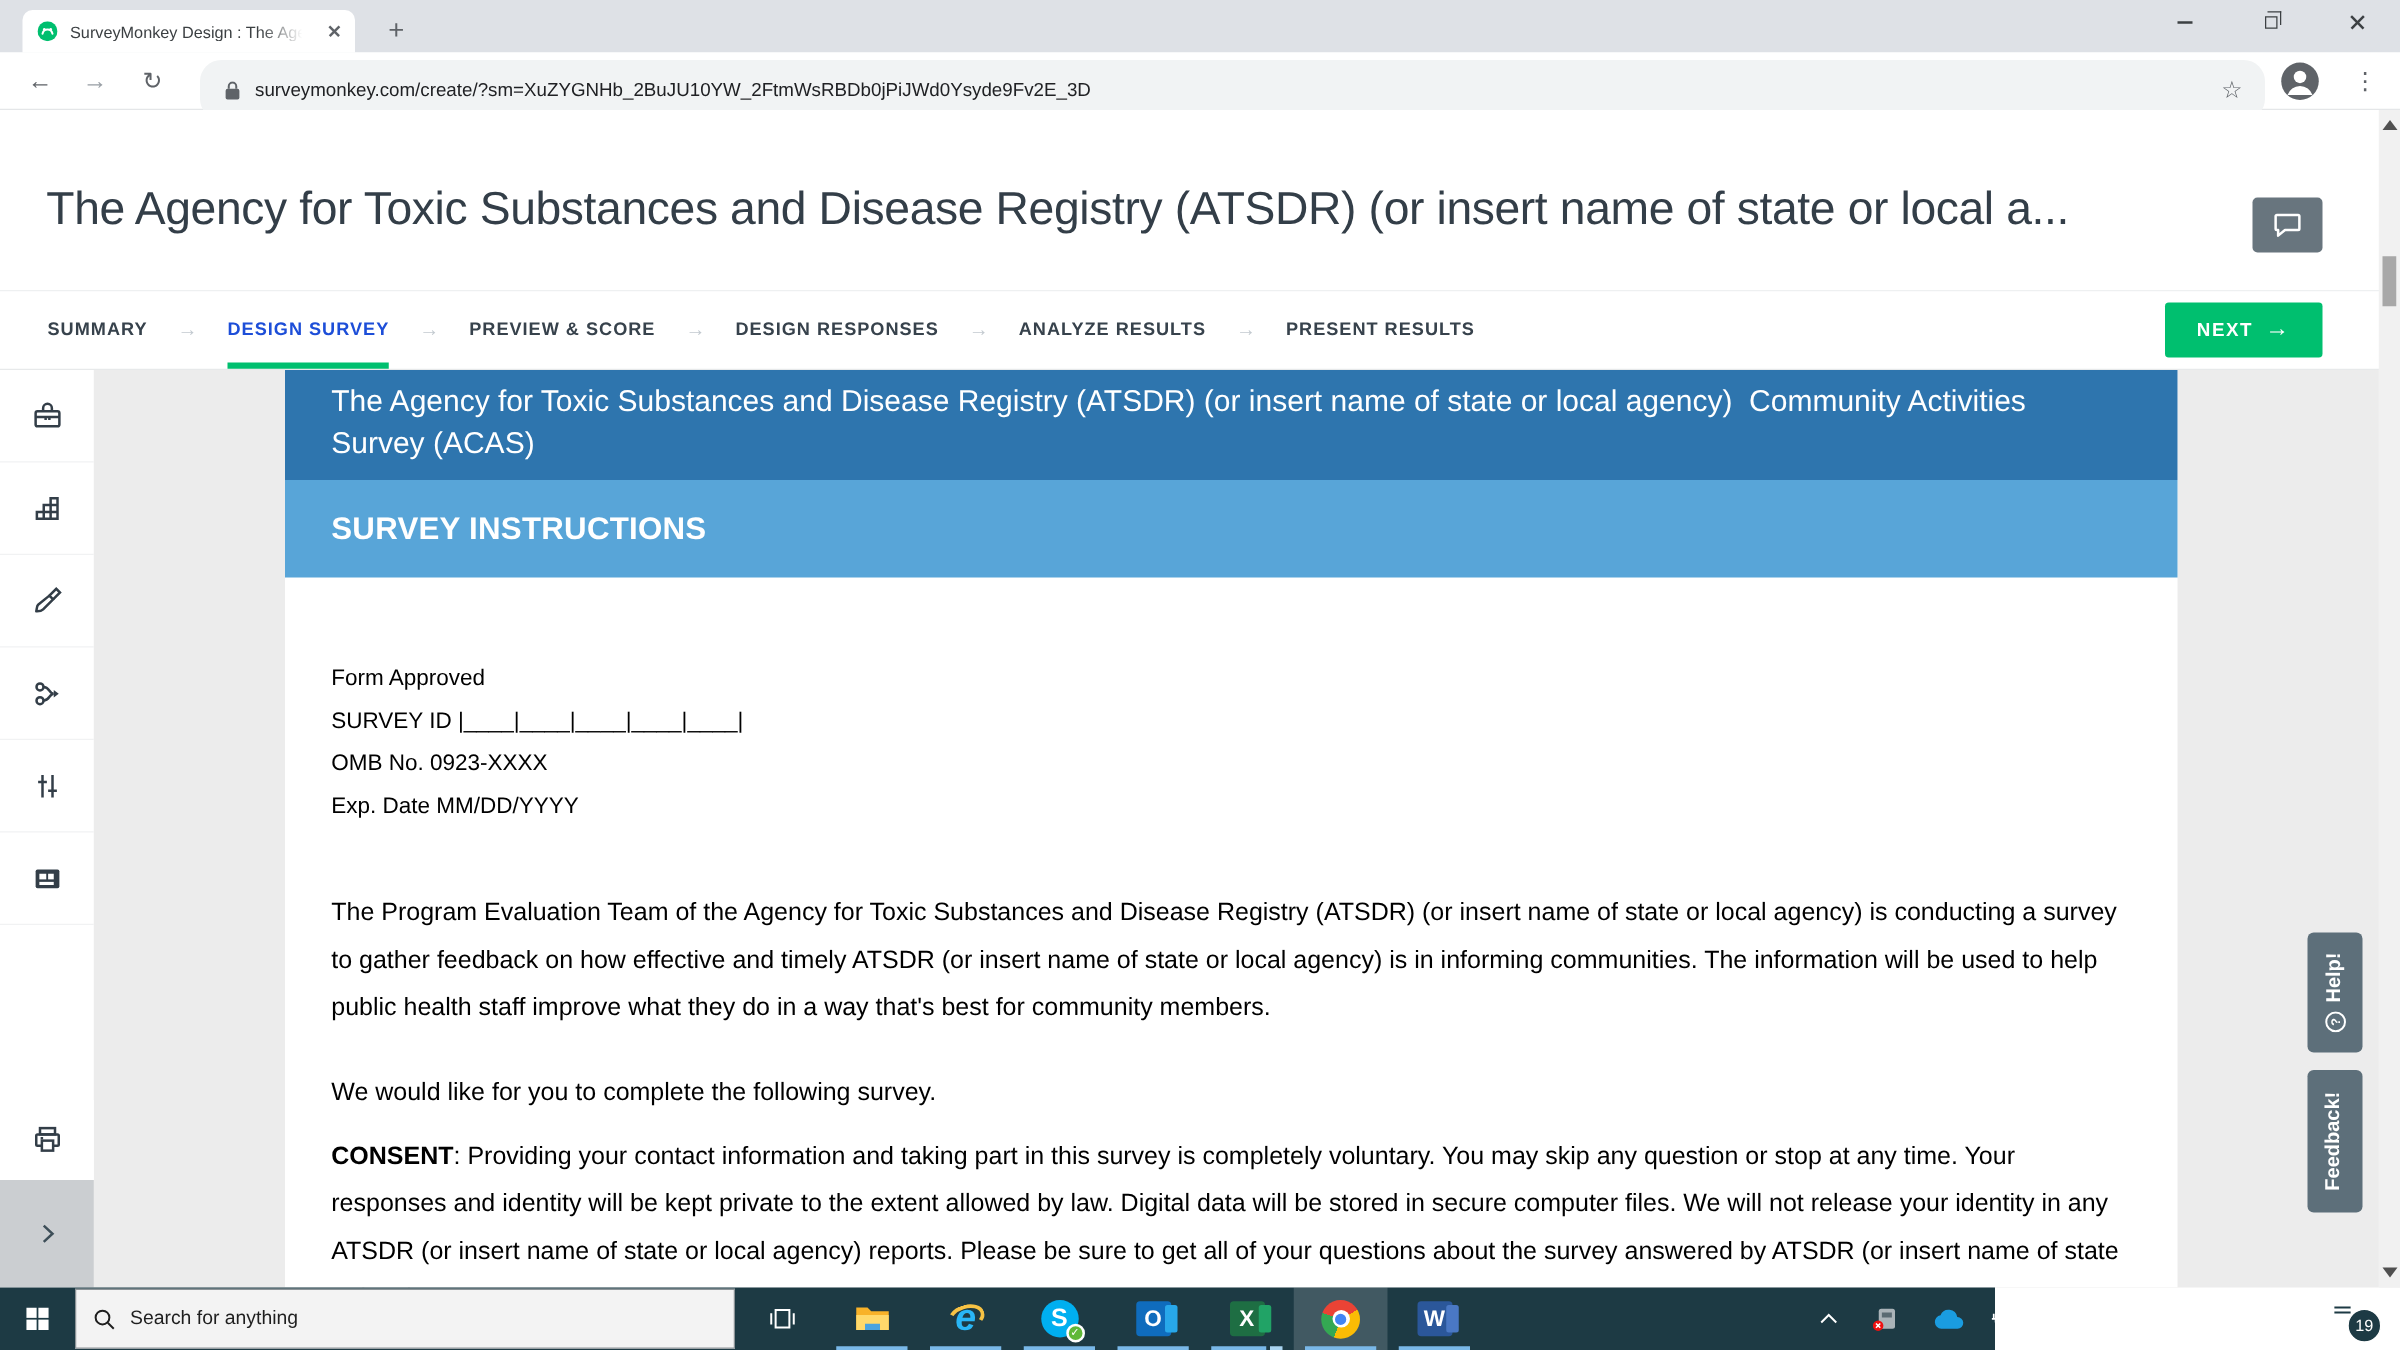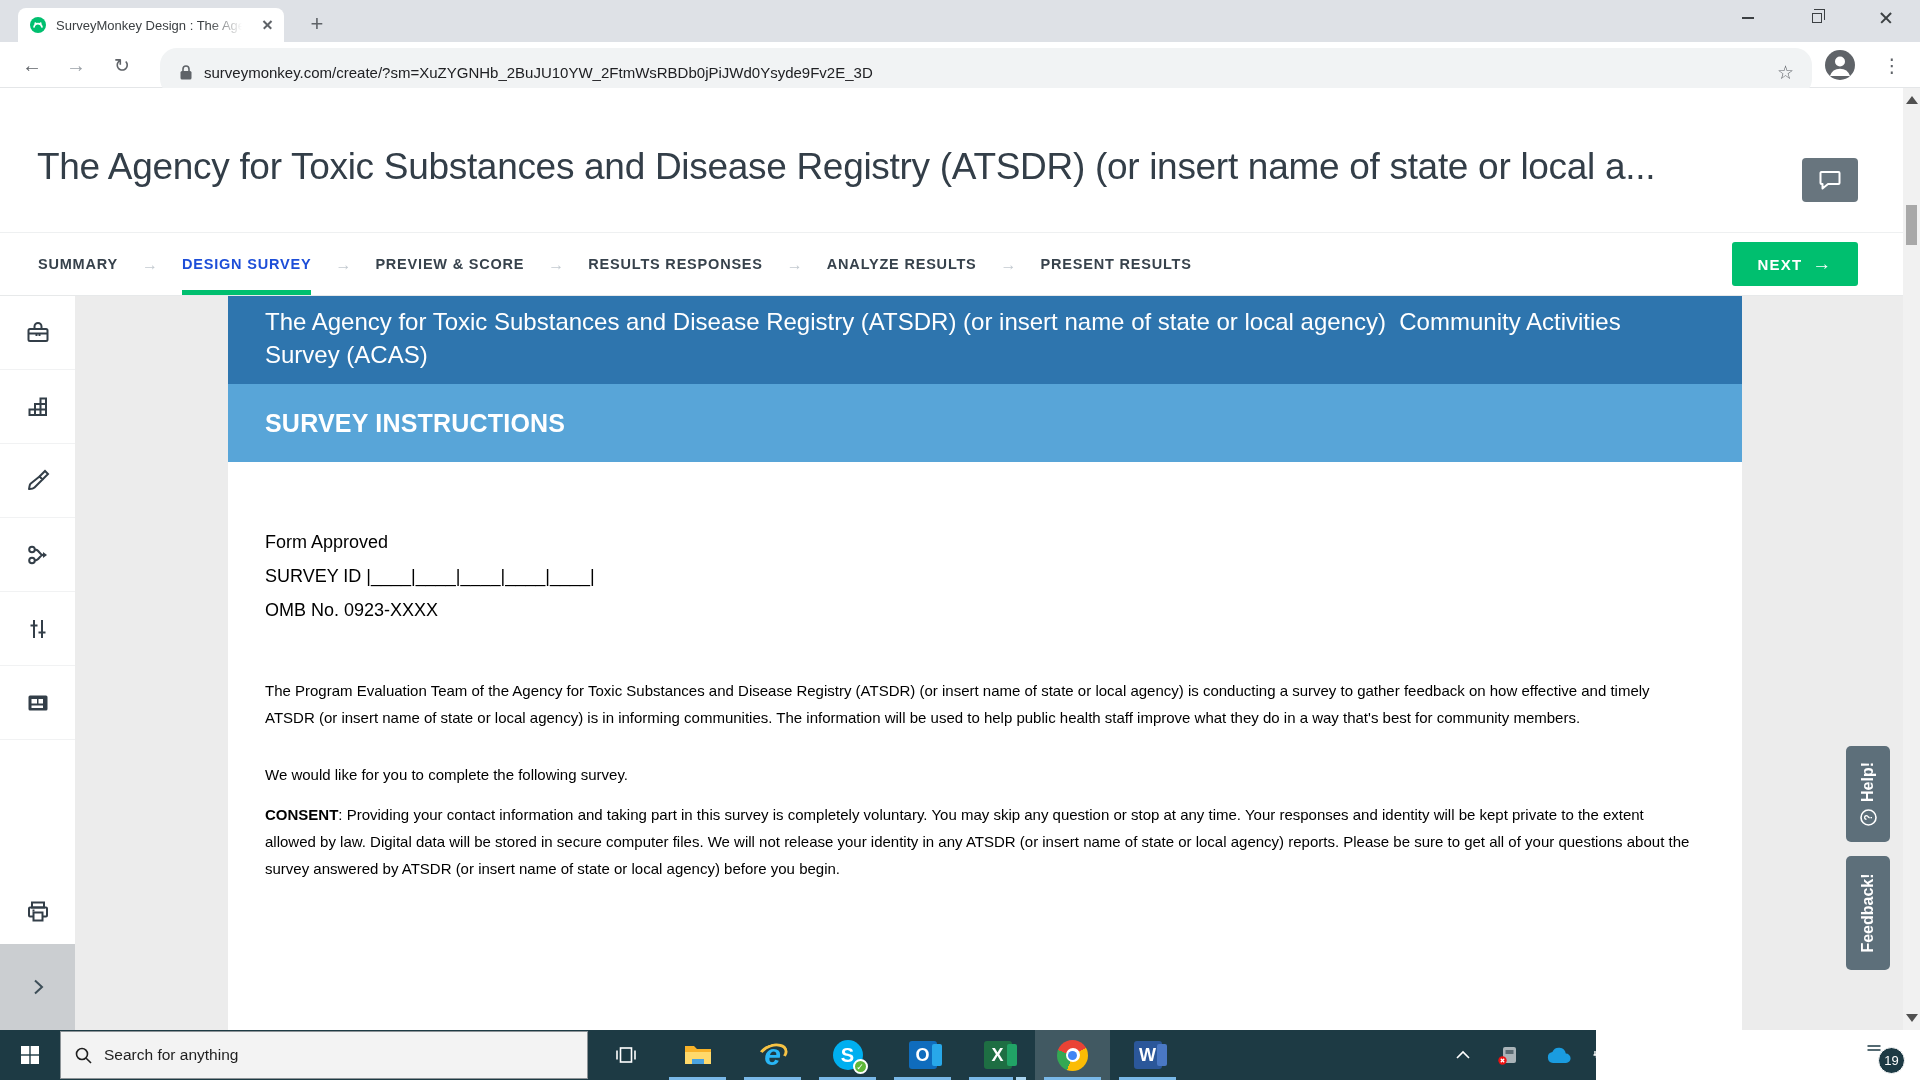--- a/index.html
+++ b/index.html
@@ -57,21 +57,21 @@
   .tools-sidebar { position:absolute; left:0; top:0; width:75px; height:648px; background:#fff; }
   .tool-cell { width:75px; height:74px; border-bottom:1px solid #f1f2f3; display:flex; align-items:center; justify-content:center; cursor:pointer; }
   .print-cell { position:absolute; left:0; top:584px; width:75px; height:64px; display:flex; align-items:center; justify-content:center; background:#fff; cursor:pointer; }
   .collapse-cell { position:absolute; left:0; top:648px; width:75px; height:86px; background:#cbced1; display:flex; align-items:center; justify-content:center; cursor:pointer; }
 
   .canvas { position:absolute; left:228px; top:0; width:1514px; height:734px; background:#fff; }
   .c-head { height:88px; background:#2e75ae; color:#fff; font-size:24px; line-height:33px; padding:9px 120px 0 37px; white-space:pre-wrap; }
   .c-section { height:78px; background:#58a5d8; color:#fff; font-size:25px; font-weight:700; padding:25px 0 0 37px; letter-spacing:0.2px; }
   .c-body { padding:70px 45px 0 37px; color:#000; }
   .meta-line { font-size:18px; margin-bottom:13px; }
-  .para { font-size:15px; line-height:27px; }
+  .para { font-size:20px; line-height:38px; }
   .p1 { margin-top:56px; }
   .p2 { margin-top:30px; }
   .consent { margin-top:13px; }
 
   .vtab { position:absolute; width:44px; background:#5d6f7a; border-radius:5px; display:flex; align-items:center; justify-content:center; cursor:pointer; }
   .help-tab { left:1846px; top:746px; height:96px; }
   .feedback-tab { left:1846px; top:856px; height:114px; }
   .vtab-inner { transform:rotate(-90deg); white-space:nowrap; display:flex; align-items:center; gap:7px; color:#fff; font-size:16px; font-weight:700; }
 
   
@@ -186,21 +186,21 @@
     </span>
   </div>
 
   <div class="smnav">
     <div class="nav-item">SUMMARY</div>
     <span class="nav-arrow">→</span>
     <div class="nav-item active">DESIGN SURVEY</div>
     <span class="nav-arrow">→</span>
     <div class="nav-item">PREVIEW &amp; SCORE</div>
     <span class="nav-arrow">→</span>
-    <div class="nav-item">RESULTS RESPONSES</div>
+    <div class="nav-item">DESIGN RESPONSES</div>
     <span class="nav-arrow">→</span>
     <div class="nav-item">ANALYZE RESULTS</div>
     <span class="nav-arrow">→</span>
     <div class="nav-item">PRESENT RESULTS</div>
   </div>
   <button class="next-btn">
     <span>NEXT</span>
     <span class="next-arrow">→</span>
   </button>
 
@@ -276,20 +276,21 @@
       </div>
     </div>
 
     <div class="canvas">
       <div class="c-head">The Agency for Toxic Substances and Disease Registry (ATSDR) (or insert name of state or local agency)  Community Activities Survey (ACAS)</div>
       <div class="c-section">SURVEY INSTRUCTIONS</div>
       <div class="c-body">
         <p class="meta-line">Form Approved</p>
         <p class="meta-line">SURVEY ID |____|____|____|____|____|</p>
         <p class="meta-line">OMB No. 0923-XXXX</p>
+        <p class="meta-line">Exp. Date MM/DD/YYYY</p>
         <p class="para p1">The Program Evaluation Team of the Agency for Toxic Substances and Disease Registry (ATSDR) (or insert name of state or local agency) is conducting a survey to gather feedback on how effective and timely ATSDR (or insert name of state or local agency) is in informing communities. The information will be used to help public health staff improve what they do in a way that's best for community members.</p>
         <p class="para p2">We would like for you to complete the following survey.</p>
         <p class="para consent"><b>CONSENT</b><span>: Providing your contact information and taking part in this survey is completely voluntary. You may skip any question or stop at any time. Your responses and identity will be kept private to the extent allowed by law. Digital data will be stored in secure computer files. We will not release your identity in any ATSDR (or insert name of state or local agency) reports. Please be sure to get all of your questions about the survey answered by ATSDR (or insert name of state or local agency) before you begin.</span></p>
       </div>
     </div>
   </div>
 
   <div class="vtab help-tab">
     <span class="vtab-inner">
       <span>

